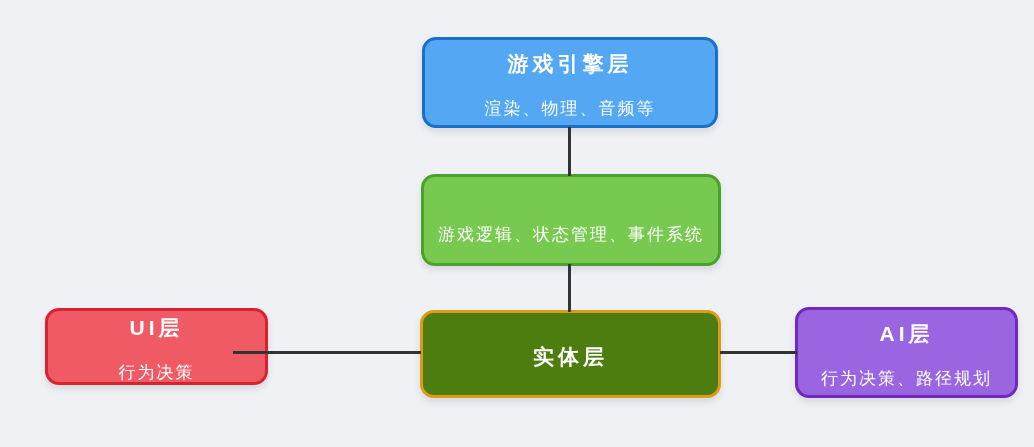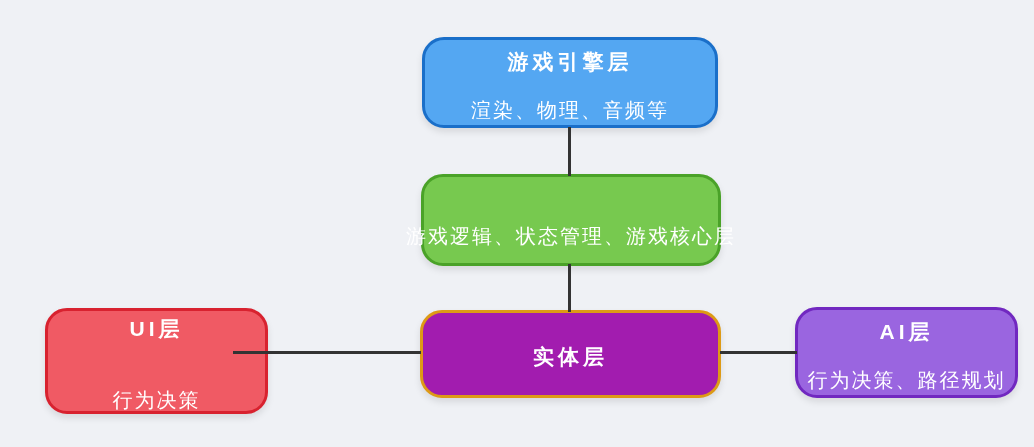--- a/index.html
+++ b/index.html
@@ -16,40 +16,40 @@
   }
   .conn {
     position: absolute;
     background: #333333;
     z-index: 2;
   }
   .node {
     position: absolute;
     box-sizing: border-box;
     border: 3px solid transparent;
-    border-radius: 22px;
+    border-radius: 14px;
     display: flex;
     flex-direction: column;
     align-items: center;
     justify-content: center;
     padding-top: 6px;
     color: #ffffff;
     z-index: 1;
     box-shadow: 0 4px 7px rgba(0,0,0,0.10);
   }
   .node-title {
     font-size: 21px;
     font-weight: bold;
     letter-spacing: 4px;
     line-height: 1.1;
     white-space: nowrap;
   }
   .node-subtitle {
     margin-top: 25px;
-    font-size: 20px;
+    font-size: 17px;
     letter-spacing: 2px;
     line-height: 1.1;
     white-space: nowrap;
   }
 </style>
 </head>
 <body>
 
 <div class="canvas" style="background: rgb(239, 241, 245);">
 
@@ -57,28 +57,28 @@
   <div class="conn" style="left: 568px; top: 264px; width: 3px; height: 48px; background: rgb(51, 51, 51);"></div>
   <div class="conn" style="left: 233px; top: 351px; width: 188px; height: 3px; background: rgb(51, 51, 51);"></div>
   <div class="conn" style="left: 720px; top: 351px; width: 77px; height: 3px; background: rgb(51, 51, 51);"></div>
 
   <div class="node" style="left: 422px; top: 37px; width: 296px; height: 91px; background: rgb(84, 167, 242); border-color: rgb(26, 111, 201);">
     <div class="node-title">游戏引擎层</div>
     <div class="node-subtitle">渲染、物理、音频等</div>
   </div>
 
   <div class="node" style="left: 421px; top: 174px; width: 300px; height: 92px; background: rgb(119, 201, 79); border-color: rgb(74, 162, 40);">
-    <div class="node-subtitle">游戏逻辑、状态管理、游戏核心层</div>
+    <div class="node-subtitle">游戏逻辑、状态管理、事件系统</div>
   </div>
 
-  <div class="node" style="left: 420px; top: 310px; width: 301px; height: 88px; background: #a21caf; border-color: rgb(221, 154, 22); gap: 24px;">
+  <div class="node" style="left: 420px; top: 310px; width: 301px; height: 88px; background: #4d7c0f; border-color: rgb(221, 154, 22); gap: 24px;">
     <div class="node-title">实体层</div>
   </div>
 
-  <div class="node" style="left: 45px; top: 308px; width: 223px; height: 106px; background: rgb(240, 90, 100); border-color: rgb(216, 34, 47); justify-content: space-between;">
+  <div class="node" style="left: 45px; top: 308px; width: 223px; height: 77px; background: rgb(240, 90, 100); border-color: rgb(216, 34, 47);">
     <div class="node-title">UI层</div>
     <div class="node-subtitle">行为决策</div>
   </div>
 
   <div class="node" style="left: 795px; top: 307px; width: 223px; height: 91px; background: rgb(154, 101, 224); border-color: rgb(113, 40, 192);">
     <div class="node-title">AI层</div>
     <div class="node-subtitle">行为决策、路径规划</div>
   </div>
 
 </div>

